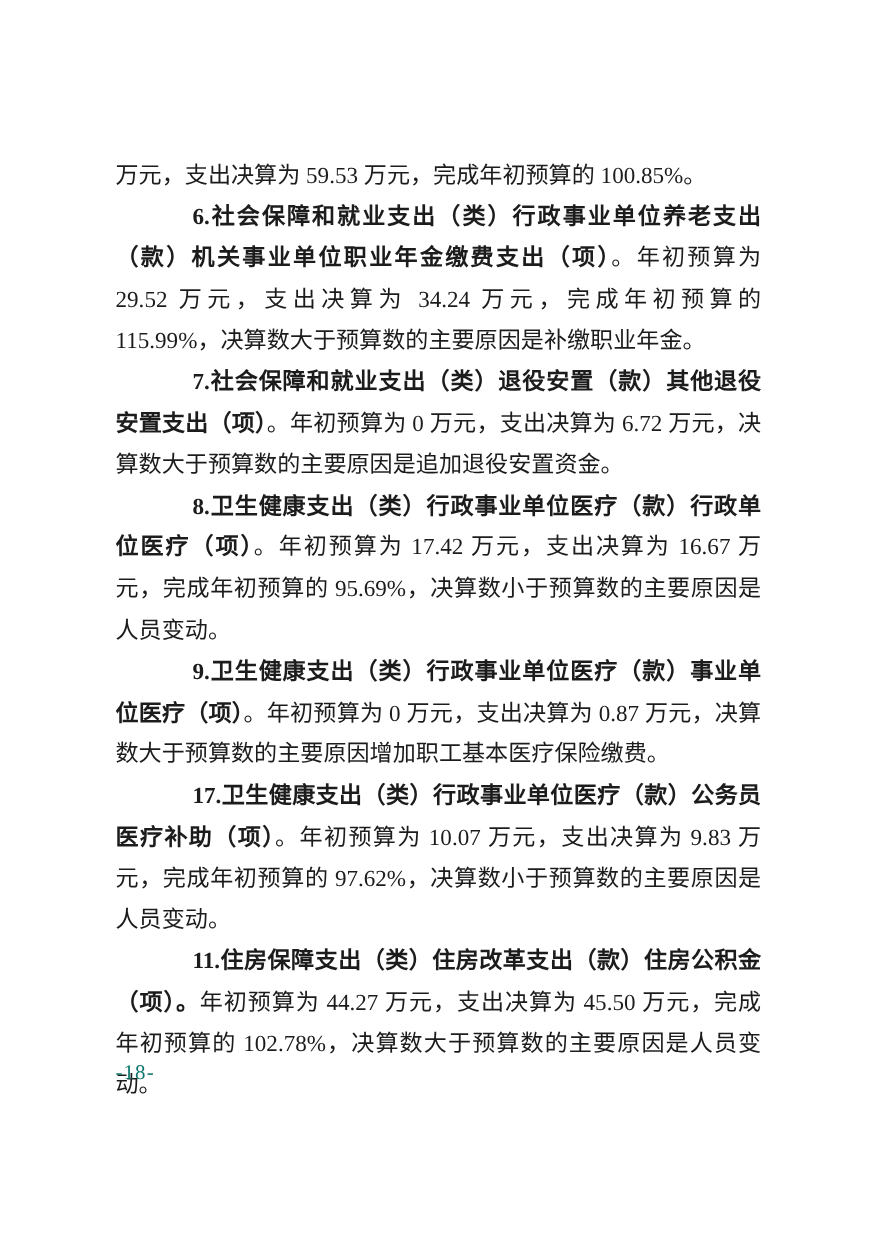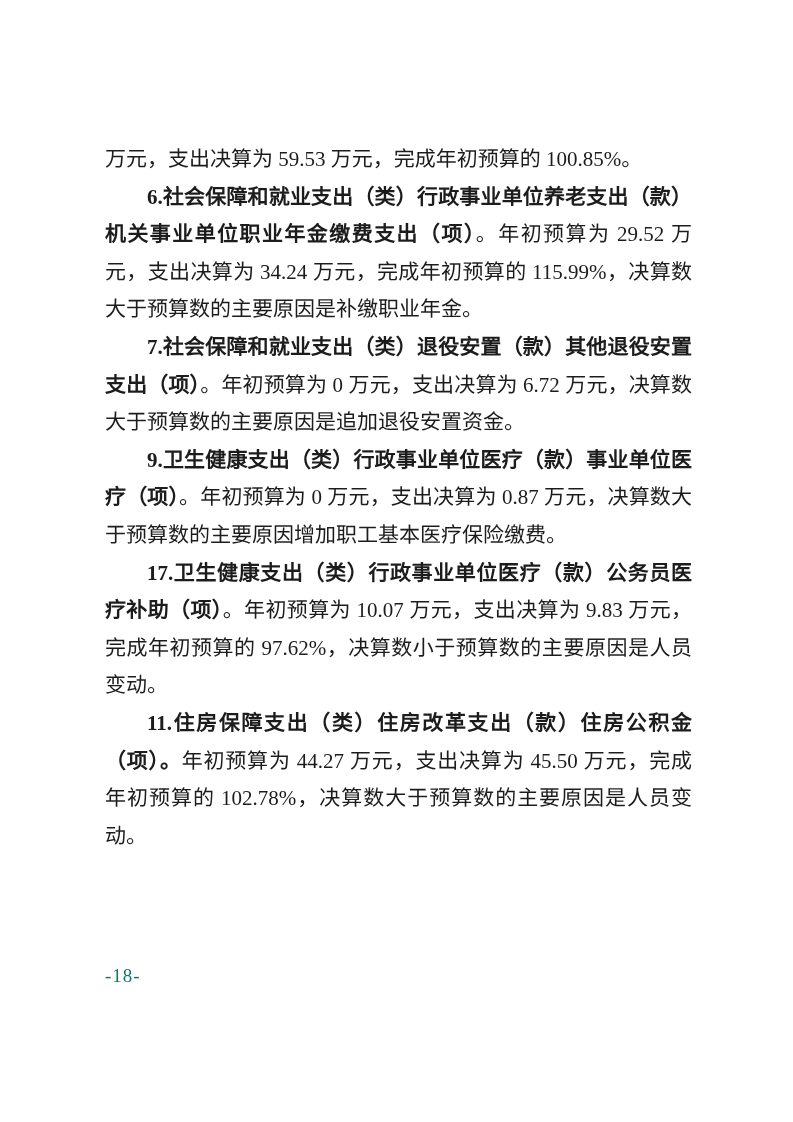--- a/index.html
+++ b/index.html
@@ -29,37 +29,39 @@
   }
   .content p.para {
     margin: 0;
     padding: 0;
   }
   .content p.para.indent {
     text-indent: 2em;
   }
   .seg-bold {
     font-weight: 700;
+    margin-left: 28px;
   }
   .page-number {
     position: absolute;
     left: 105px;
     top: 965px;
     width: 588px;
     font-size: 19px;
     letter-spacing: 1px;
     color: #0f766e;
   }
 </style>
 </head>
 <body>
 
 <div class="page">
   <main class="content" id="paragraphs">
       <p class="para"><span class="seg-normal">万元，支出决算为 59.53 万元，完成年初预算的 100.85%。</span></p>
       <p class="para indent"><span class="seg-bold">6.社会保障和就业支出（类）行政事业单位养老支出（款）机关事业单位职业年金缴费支出（项）</span><span class="seg-normal">。年初预算为 29.52 万元，支出决算为 34.24 万元，完成年初预算的 115.99%，决算数大于预算数的主要原因是补缴职业年金。</span></p>
       <p class="para indent"><span class="seg-bold">7.社会保障和就业支出（类）退役安置（款）其他退役安置支出（项）</span><span class="seg-normal">。年初预算为 0 万元，支出决算为 6.72 万元，决算数大于预算数的主要原因是追加退役安置资金。</span></p>
+      <p class="para indent"><span class="seg-bold">8.卫生健康支出（类）行政事业单位医疗（款）行政单位医疗（项）</span><span class="seg-normal">。年初预算为 17.42 万元，支出决算为 16.67 万元，完成年初预算的 95.69%，决算数小于预算数的主要原因是人员变动。</span></p>
       <p class="para indent"><span class="seg-bold">9.卫生健康支出（类）行政事业单位医疗（款）事业单位医疗（项）</span><span class="seg-normal">。年初预算为 0 万元，支出决算为 0.87 万元，决算数大于预算数的主要原因增加职工基本医疗保险缴费。</span></p>
       <p class="para indent"><span class="seg-bold">17.卫生健康支出（类）行政事业单位医疗（款）公务员医疗补助（项）</span><span class="seg-normal">。年初预算为 10.07 万元，支出决算为 9.83 万元，完成年初预算的 97.62%，决算数小于预算数的主要原因是人员变动。</span></p>
       <p class="para indent"><span class="seg-bold">11.住房保障支出（类）住房改革支出（款）住房公积金（项）。</span><span class="seg-normal">年初预算为 44.27 万元，支出决算为 45.50 万元，完成年初预算的 102.78%，决算数大于预算数的主要原因是人员变动。</span></p>
     </main>
   <div class="page-number">-18-</div>
 </div>
 
 </body></html>

